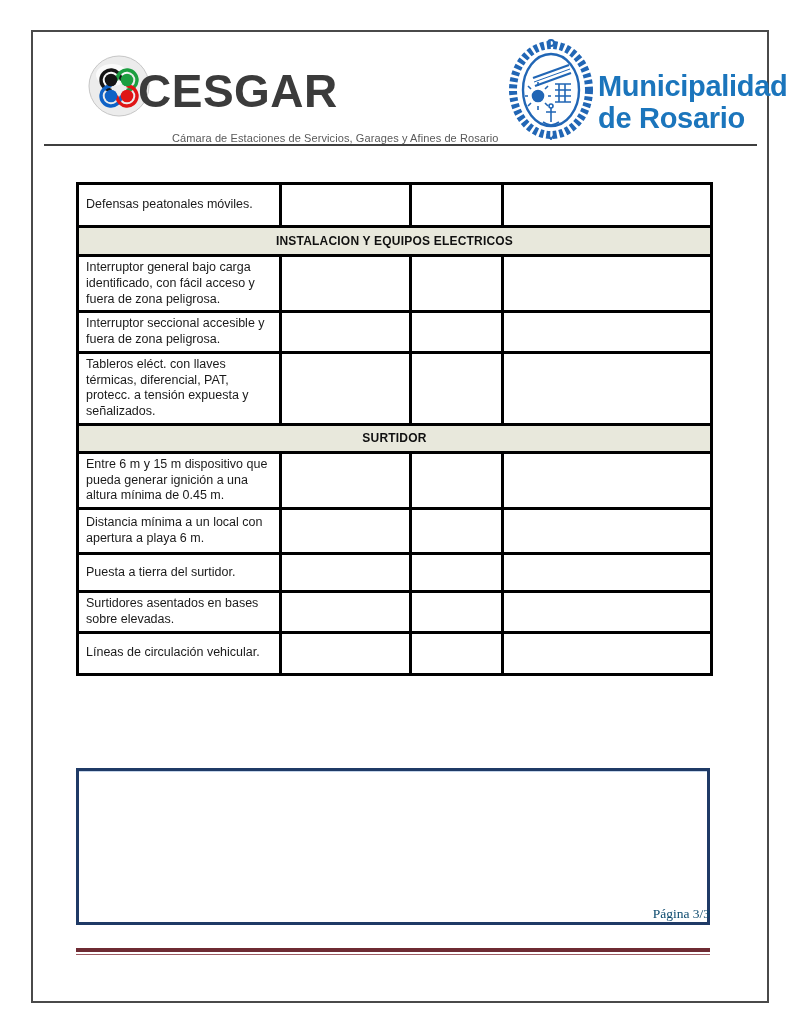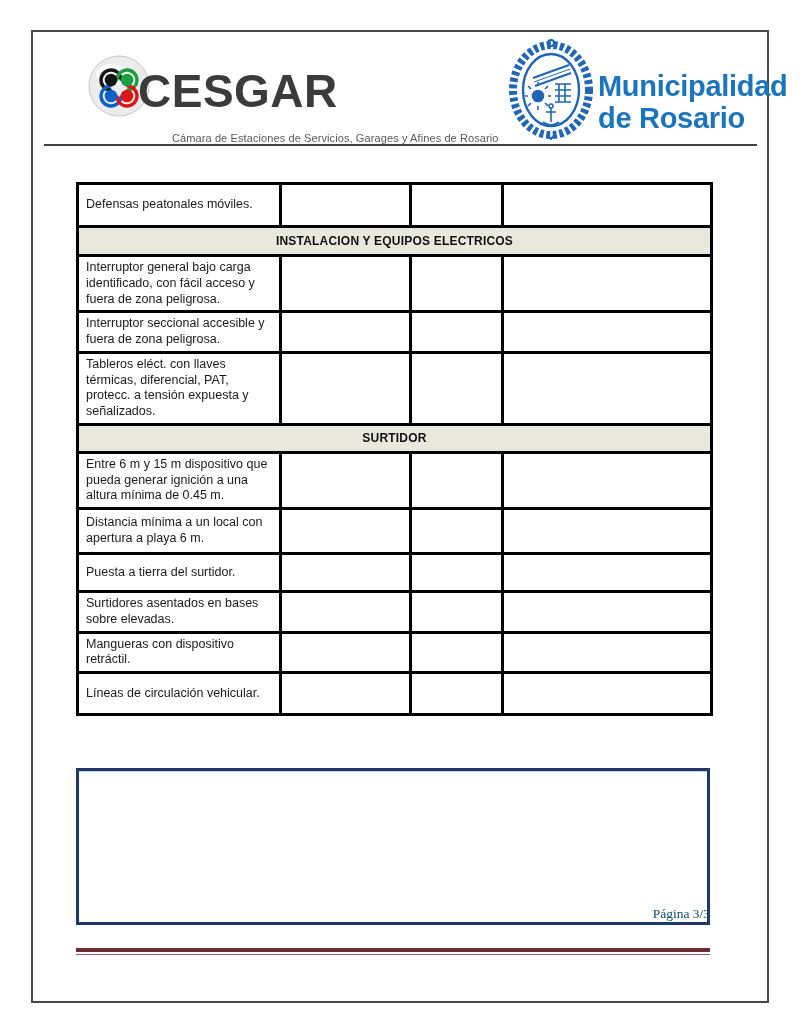--- a/index.html
+++ b/index.html
@@ -171,26 +171,20 @@
           <td></td>
             <td></td>
             <td></td>
         </tr>
         <tr style="height:38px">
           <td class="label">Surtidores asentados en bases sobre elevadas.</td>
           <td></td>
             <td></td>
             <td></td>
         </tr>
-        <tr style="height:38px">
-          <td class="label">Mangueras con dispositivo retráctil.</td>
-          <td></td>
-            <td></td>
-            <td></td>
-        </tr>
         <tr style="height:42px">
           <td class="label">Líneas de circulación vehicular.</td>
           <td></td>
             <td></td>
             <td></td>
         </tr>
       </tbody>
     </table>
   </div>
 

